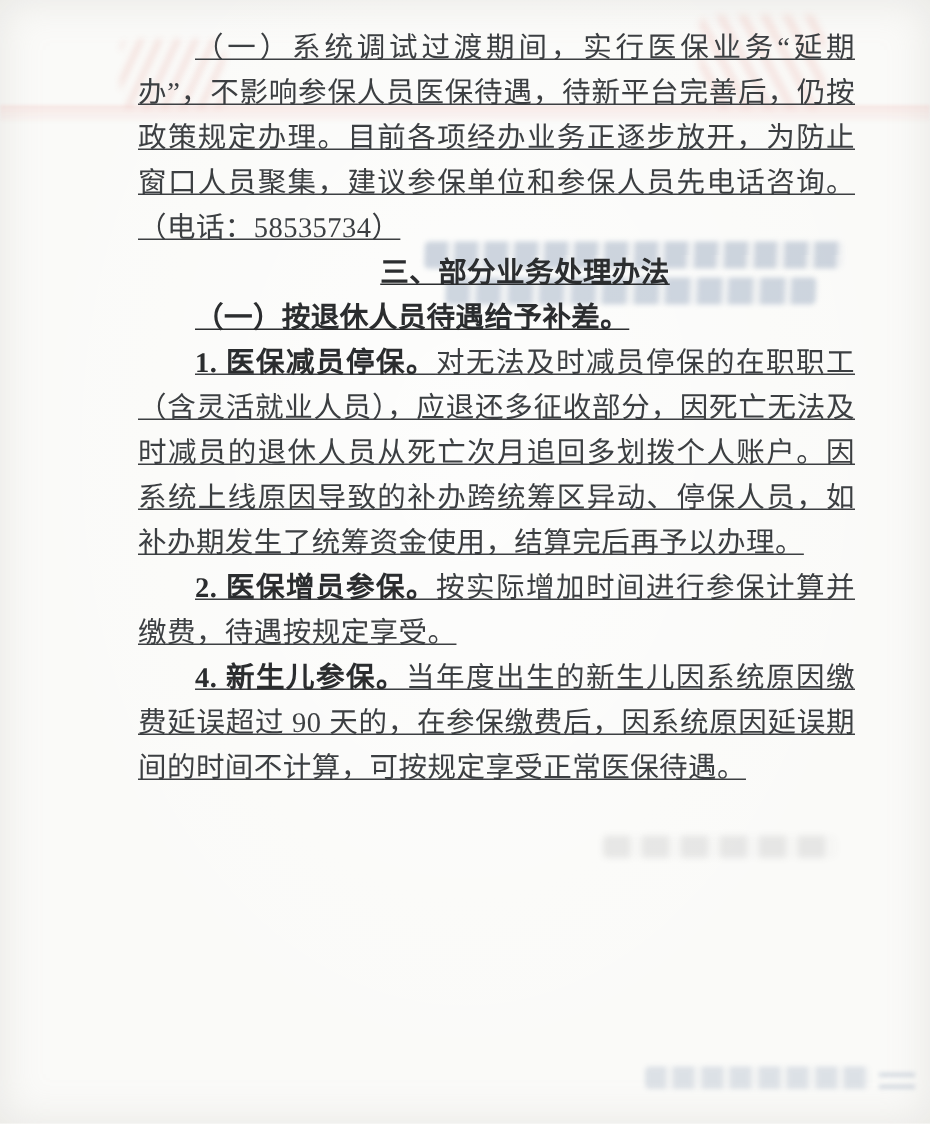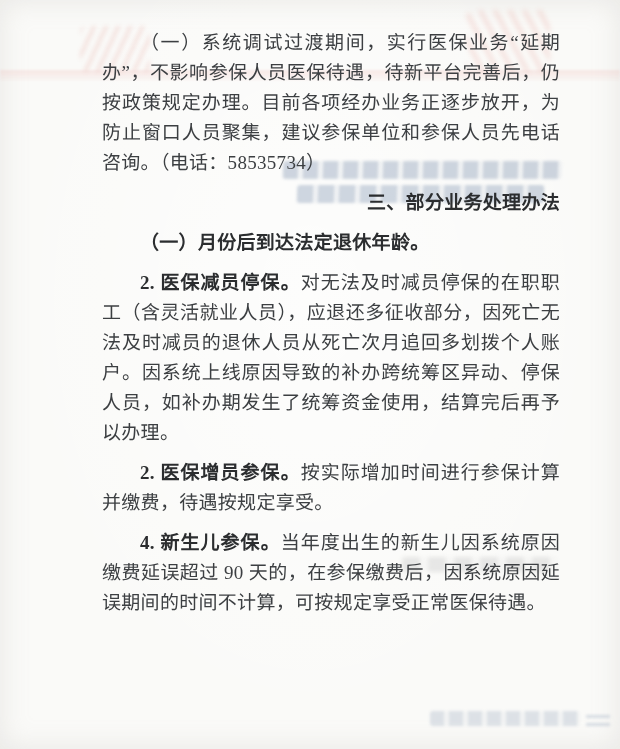--- a/index.html
+++ b/index.html
@@ -24,26 +24,26 @@
     box-shadow:inset 0 0 28px rgba(185,182,175,.28);
   }
   .content{
     position:absolute;left:0;top:0;right:0;
     padding:18px 50px 6px 92px;
     color:var(--text);
     font-size:19px;line-height:30px;
     text-align:justify;
     letter-spacing:.3px;
   }
-  .para{margin:10px;text-indent:2em;}
+  .para{margin:0;text-indent:2em;text-decoration:underline;}
   .para strong{font-weight:bold;color:var(--heading-text);}
   .para.heading{
     font-family:"Liberation Sans","DejaVu Sans",sans-serif;
     font-weight:bold;color:var(--heading-text);
-    text-align:right;
+    text-align:center;
   }
   .para.subheading{font-weight:bold;color:var(--heading-text);text-align:left;}
   
   .bleed{position:absolute;pointer-events:none;}
   .bleed-pink-tl{
     left:80px;top:26px;width:70px;height:46px;
     background:repeating-linear-gradient(115deg,rgba(226,155,145,.55) 0 4px,transparent 4px 11px);
     filter:blur(2.2px);opacity:.45;border-radius:6px;
   }
   .bleed-pink-tr{
@@ -93,18 +93,18 @@
   <div class="bleed bleed-pink-band"></div>
   <div class="bleed bleed-blue-1"></div>
   <div class="bleed bleed-blue-2"></div>
   <div class="bleed bleed-gray-mid"></div>
   <div class="bleed bleed-blue-bottom"></div>
   <div class="bleed bleed-blue-corner"></div>
 
   <div class="content">
       <p class="para body">（一）系统调试过渡期间，实行医保业务“延期办”，不影响参保人员医保待遇，待新平台完善后，仍按政策规定办理。目前各项经办业务正逐步放开，为防止窗口人员聚集，建议参保单位和参保人员先电话咨询。（电话：58535734）</p>
       <p class="para heading">三、部分业务处理办法</p>
-      <p class="para subheading">（一）月份后到达法定退休年龄。</p>
-      <p class="para body"><strong>2. 医保减员停保。</strong>对无法及时减员停保的在职职工（含灵活就业人员），应退还多征收部分，因死亡无法及时减员的退休人员从死亡次月追回多划拨个人账户。因系统上线原因导致的补办跨统筹区异动、停保人员，如补办期发生了统筹资金使用，结算完后再予以办理。</p>
+      <p class="para subheading">（一）按退休人员待遇给予补差。</p>
+      <p class="para body"><strong>1. 医保减员停保。</strong>对无法及时减员停保的在职职工（含灵活就业人员），应退还多征收部分，因死亡无法及时减员的退休人员从死亡次月追回多划拨个人账户。因系统上线原因导致的补办跨统筹区异动、停保人员，如补办期发生了统筹资金使用，结算完后再予以办理。</p>
       <p class="para body"><strong>2. 医保增员参保。</strong>按实际增加时间进行参保计算并缴费，待遇按规定享受。</p>
       <p class="para body"><strong>4. 新生儿参保。</strong>当年度出生的新生儿因系统原因缴费延误超过 90 天的，在参保缴费后，因系统原因延误期间的时间不计算，可按规定享受正常医保待遇。</p>
     </div>
 </div>
 
 </body></html>

